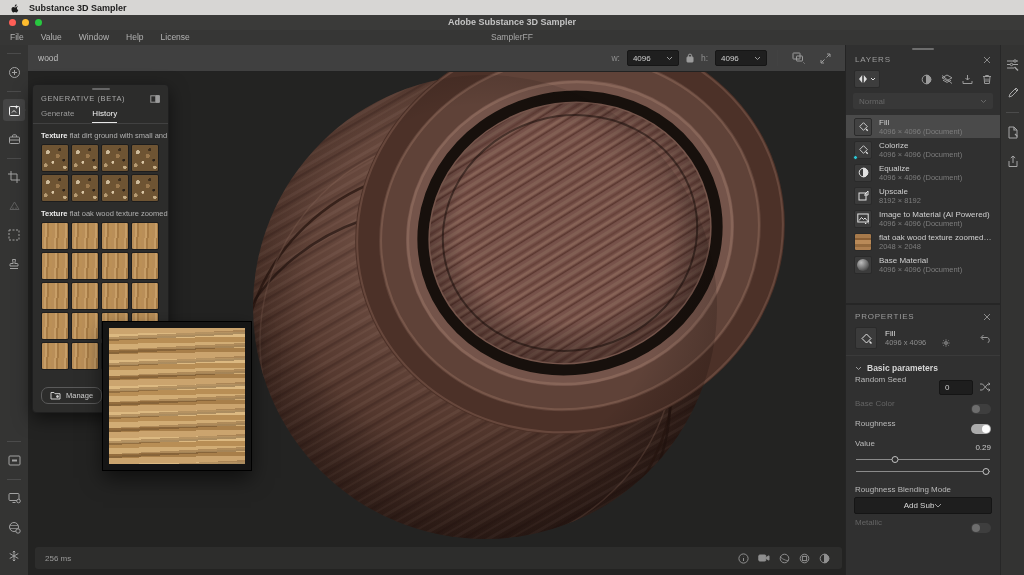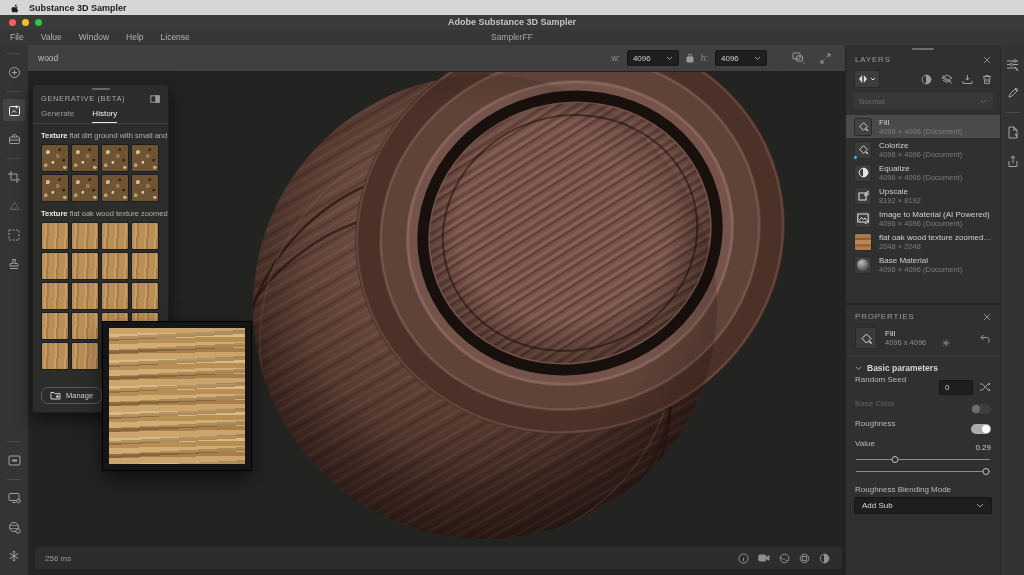--- a/index.html
+++ b/index.html
@@ -120,21 +120,21 @@
   .toggle.on { background:#ababab; }
   .toggle.on .knob { left:11px; background:#fdfdfd; }
   .prop-row.dim .toggle { background:#3e3e3e; }
   .prop-row.dim .toggle .knob { background:#6d6d6d; }
   .slider { position:relative; height:9px; margin:0 10px 3px; }
   .slider .track { position:absolute; left:0; right:0; top:4px; height:1px; background:#8a8a8a; }
   .slider .knob { position:absolute; top:0.5px; width:7px; height:7px; border:1px solid #c2c2c2;
     border-radius:50%; background:#2f2f2f; transform:translateX(-50%); }
   .mode-label { padding:6px 9px 3px; font-size:8px; color:#b9b9b9; }
   .mode-select { margin:0 8px; height:17px; background:#1e1e1e; border:1px solid #151515; border-radius:2px;
-    display:flex; align-items:center; justify-content:space-between; padding:0 7px; }
+    display:flex; align-items:center; justify-content:center; padding:0 7px; }
   .mode-select .val { font-size:8px; color:#d8d8d8; }
 
   
   .rsidebar { position:absolute; left:1000px; top:45px; width:24px; height:530px; background:#333332;
     border-left:1px solid #272727; display:flex; flex-direction:column; align-items:center; }
   .rtool { width:20px; height:20px; margin-top:9px; display:flex; align-items:center; justify-content:center; color:#a5a5a5; }
   .rsep { width:13px; height:1px; background:#4b4b4b; margin-top:9px; }
 
   
   .gen-panel { position:absolute; left:32px; top:84px; width:137px; height:329px; background:#2c2c2b;
@@ -653,20 +653,28 @@
       <div class="mode-label">Roughness Blending Mode</div>
       <div class="mode-select">
         <span class="val">Add Sub</span>
         <span class="icon">
             <svg width="8" height="5" viewBox="0 0 8 5" fill="none" stroke="currentColor">
               <path d="M1 1l3 3 3-3"></path>
             </svg>
           </span>
       </div>
 
+      <div class="prop-row dim" style="margin-top:4px">
+        <span class="lbl">Metallic</span>
+        <div class="rt">
+            <div class="toggle">
+              <div class="knob"></div>
+            </div>
+          </div>
+      </div>
       <div class="prop-row dim">
         
         
       </div>
     </div>
   </div>
 
   <div class="rsidebar">
     <div class="rtool">
       <svg width="13" height="13" viewBox="0 0 13 13" fill="none" stroke="currentColor">

